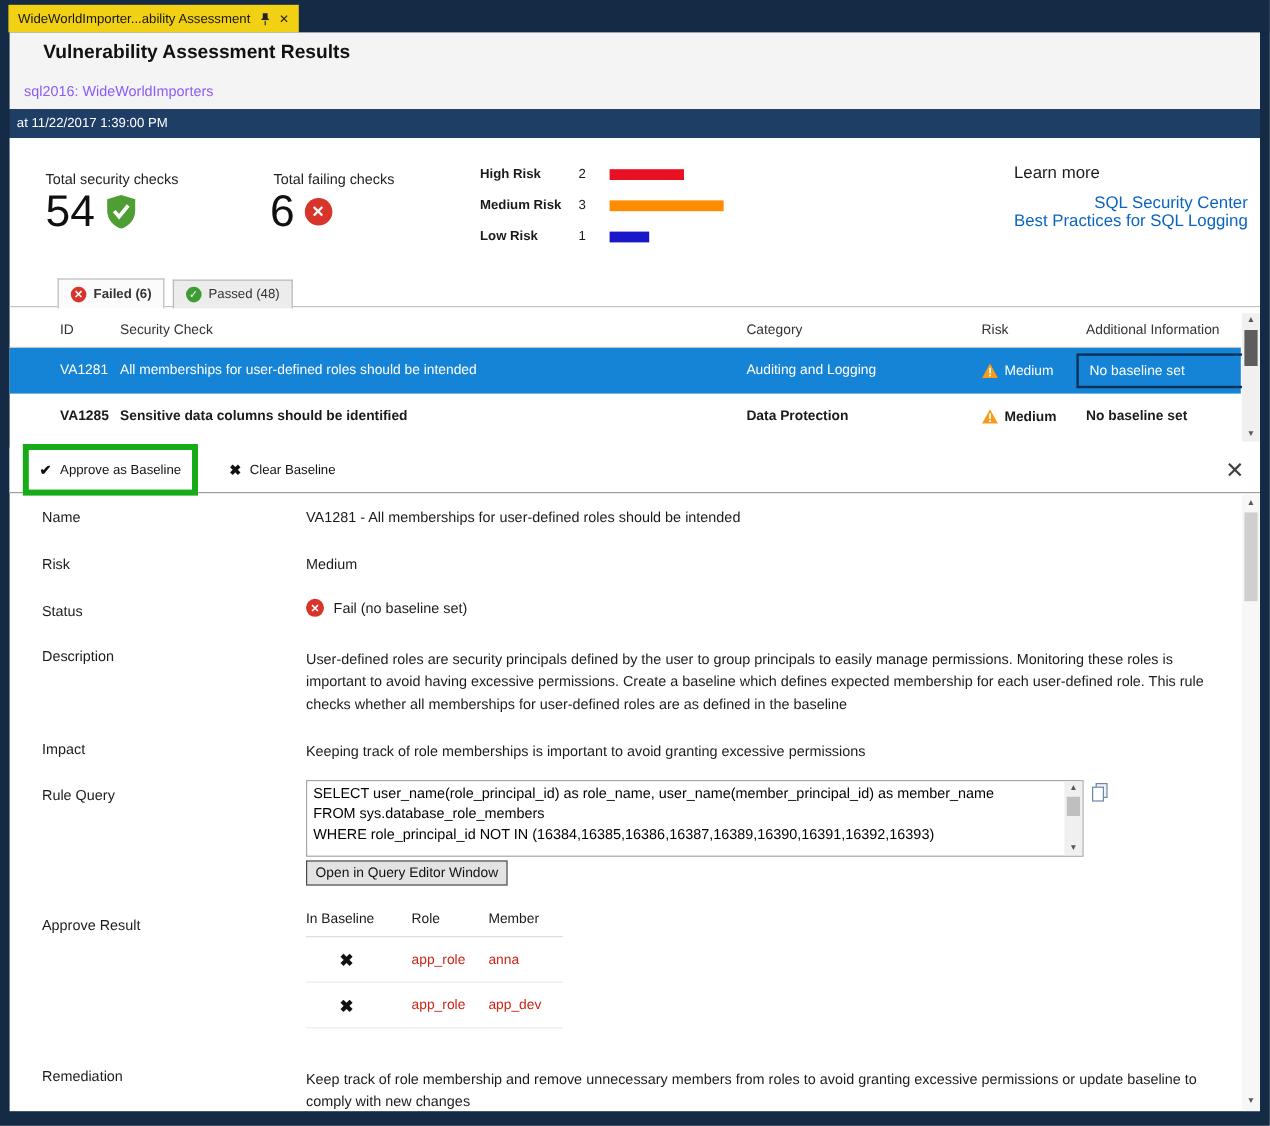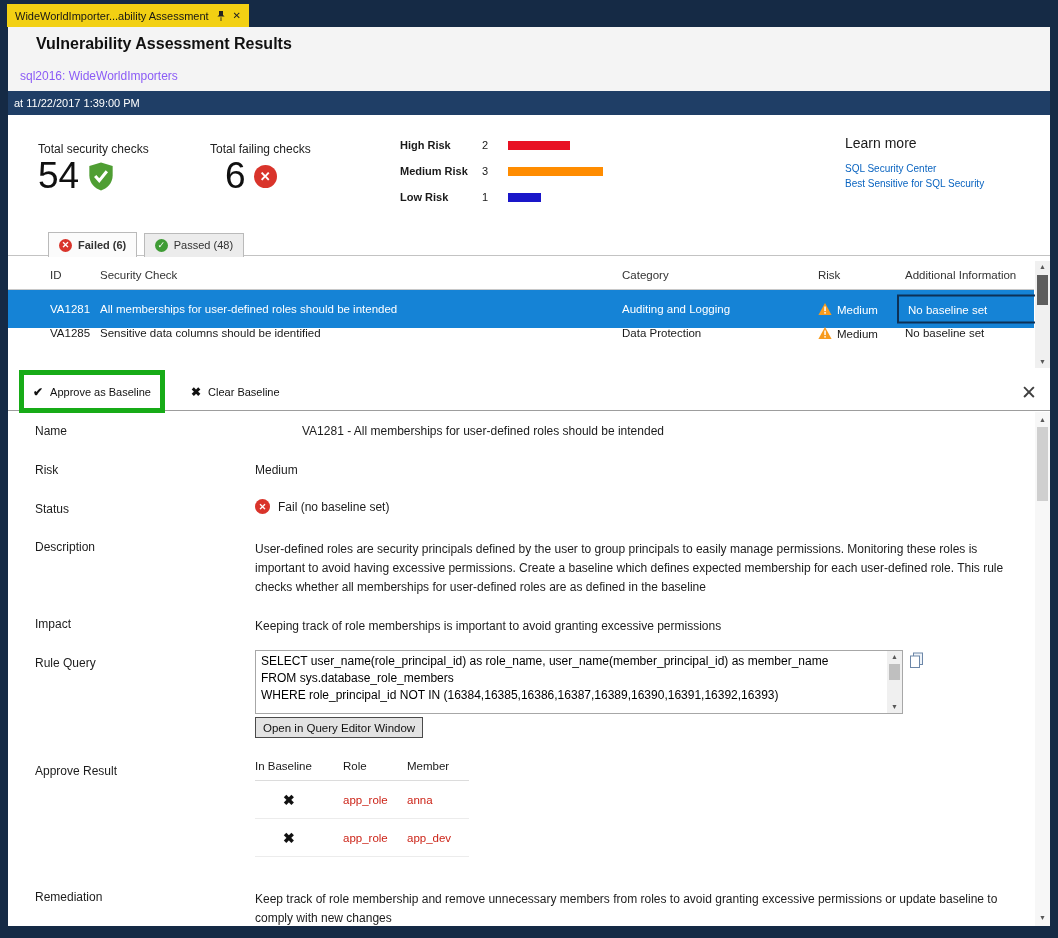--- a/index.html
+++ b/index.html
@@ -29,21 +29,21 @@
   .shield svg { display:block; }
   .redcircle { border-radius:50%; background:#d9342b; color:#fff; display:flex; align-items:center; justify-content:center; font-weight:bold; }
   .fail-big { width:23px; height:23px; font-size:13px; }
   .risk-legend { position:absolute; left:392px; top:24px; display:grid;
                  grid-template-columns:82px 26px auto; row-gap:14px; align-items:center; }
   .risk-name { font-size:11px; font-weight:bold; color:#1a1a1a; }
   .risk-val { font-size:11px; color:#1a1a1a; }
   .risk-bar { height:9px; width:20px; }
   .learn { position:absolute; left:837px; top:20px; }
   .learn-title { font-size:14px; color:#1a1a1a; margin-bottom:10px; }
-  .learn a, .learn .lnk { display:block; font-size:10px; color:#0a64c0; line-height:15px; cursor:pointer; text-decoration:none; }
+  .learn a, .learn .lnk { display:block; font-size:14px; color:#0a64c0; line-height:15px; cursor:pointer; text-decoration:none;text-align:right; }
 
   
   .tab-row { position:absolute; left:0; right:0; top:117px; height:24px; border-bottom:1px solid #c3c3c3; padding-left:40px; }
   .tab { display:inline-flex; align-items:center; gap:6px; height:24px; padding:0 10px;
          font-size:11px; color:#333; background:#ececec; border:1px solid #bababa; border-bottom:none; margin-right:2px; cursor:default; position:relative; top:0; }
   .tab.active { background:#fbfbfb; font-weight:bold; height:25px; z-index:2; }
   .mini-ico { width:13px; height:13px; border-radius:50%; color:#fff; font-size:9px; display:flex; align-items:center; justify-content:center; }
   .mini-fail { background:#d9342b; }
   .mini-pass { background:#3f9c35; }
 
@@ -130,21 +130,21 @@
     <div class="big-num" style="left:30px; top:40px;">
       <span>54</span>
       <span class="shield">
         <svg width="28" height="31" viewBox="0 0 24 26">
           <path d="M12 1 L22 4 V12 C22 19 17 23.5 12 25 C7 23.5 2 19 2 12 V4 Z" fill="#4f9e33"></path>
           <polyline points="7,12.5 10.5,16.5 17,8.5" stroke="#fff" stroke-width="2.6" fill="none"></polyline>
         </svg>
       </span>
     </div>
 
-    <div class="sum-label" style="left:202px; top:27px;">Total failing checks</div>
+    <div class="sum-label" style="left:220px; top:27px;">Total failing checks</div>
     <div class="big-num" style="left:217px; top:40px;">
       <span>6</span>
       <span class="redcircle fail-big">✕</span>
     </div>
 
     <div class="risk-legend">
       <span class="risk-name">High Risk</span>
       <span class="risk-val">2</span>
       <span class="risk-bar" style="width: 62px; background: rgb(232, 17, 35);"></span>
 
@@ -153,21 +153,21 @@
       <span class="risk-bar" style="width: 95px; background: rgb(255, 140, 0);"></span>
 
       <span class="risk-name">Low Risk</span>
       <span class="risk-val">1</span>
       <span class="risk-bar" style="width: 33px; background: rgb(26, 22, 201);"></span>
     </div>
 
     <div class="learn">
       <div class="learn-title">Learn more</div>
       <span class="lnk">SQL Security Center</span>
-      <span class="lnk">Best Sensitive for SQL Security</span>
+      <span class="lnk">Best Practices for SQL Logging</span>
     </div>
 
     <div class="tab-row">
       <span class="tab active">
         <span class="mini-ico mini-fail">✕</span>
         <span>Failed  (6)</span>
       </span>
       <span class="tab">
         <span class="mini-ico mini-pass">✓</span>
         <span>Passed  (48)</span>
@@ -196,21 +196,21 @@
         </span>
         <span>Medium</span>
       </span>
       <span class="cell c-info">
         <span class="baseline-box">
           <span>No baseline set</span>
         </span>
       </span>
     </div>
 
-    <div class="trow" style="top:199px;">
+    <div class="trow" style="top:213px;font-weight:bold;">
       <span class="cell c-id">VA1285</span>
       <span class="cell c-check">Sensitive data columns should be identified</span>
       <span class="cell c-cat">Data Protection</span>
       <span class="cell c-risk">
         <span class="warn">
           <svg width="14" height="13" viewBox="0 0 14 13">
               <polygon points="7,0.5 13.6,12.4 0.4,12.4" fill="#f79b1d"></polygon>
               <rect x="6.3" y="4" width="1.5" height="4.6" fill="#fff"></rect>
               <rect x="6.3" y="9.6" width="1.5" height="1.5" fill="#fff"></rect>
             </svg>
@@ -236,21 +236,21 @@
       <span class="tool-btn clear-btn">
         <span class="glyph">✖</span>
         <span>Clear Baseline</span>
       </span>
       <span class="panel-close">✕</span>
     </div>
 
     <div class="details">
 
       <span class="lbl" style="top:12px;">Name</span>
-      <span class="val" style="top:12px;margin-left:47px;">VA1281 - All memberships for user-defined roles should be intended</span>
+      <span class="val" style="top:12px;">VA1281 - All memberships for user-defined roles should be intended</span>
 
       <span class="lbl" style="top:51px;">Risk</span>
       <span class="val" style="top:51px;">Medium</span>
 
       <span class="lbl" style="top:90px;">Status</span>
       <span class="val status-val" style="top:87px;">
         <span class="redcircle fail-sm">✕</span>
         <span>Fail (no baseline set)</span>
       </span>
 

